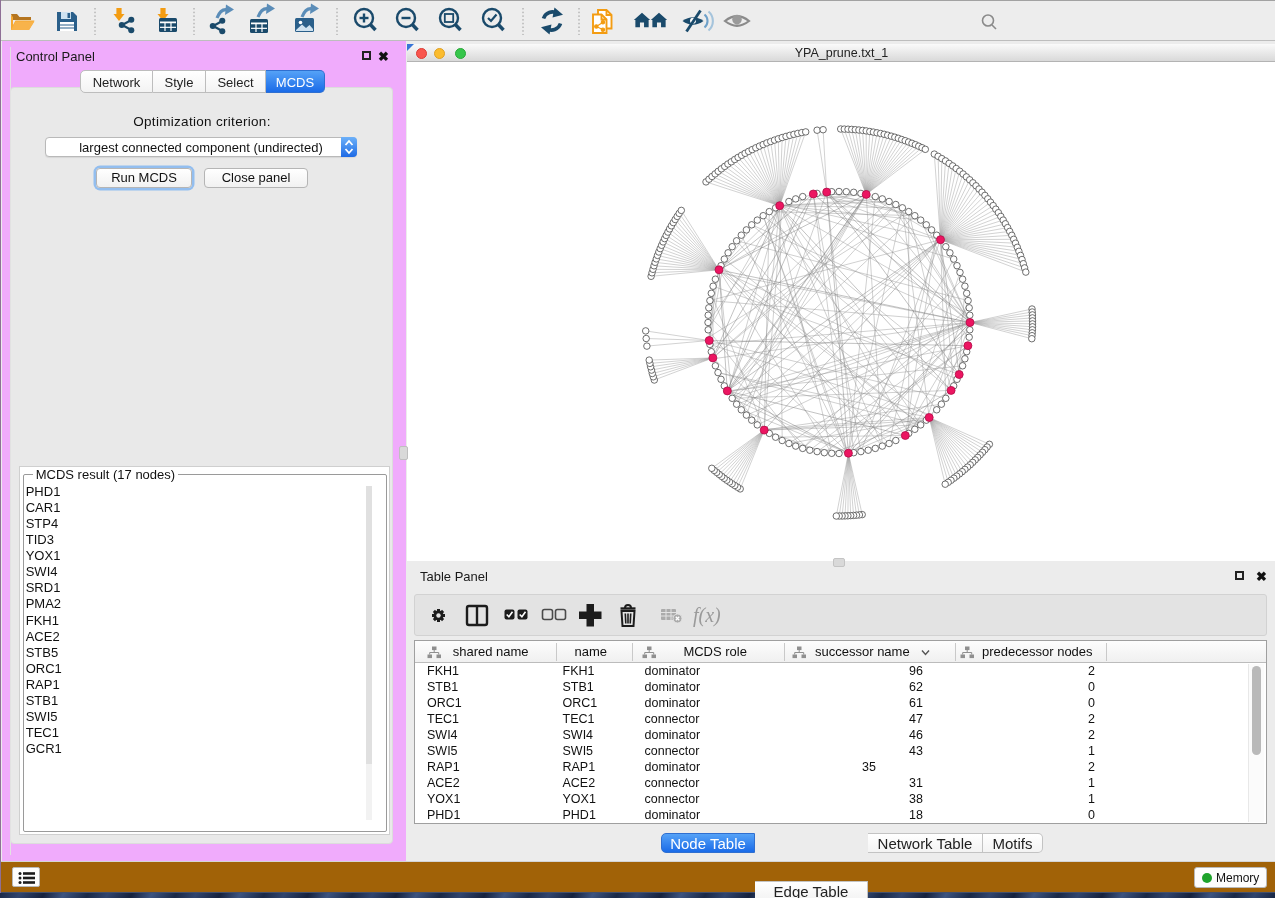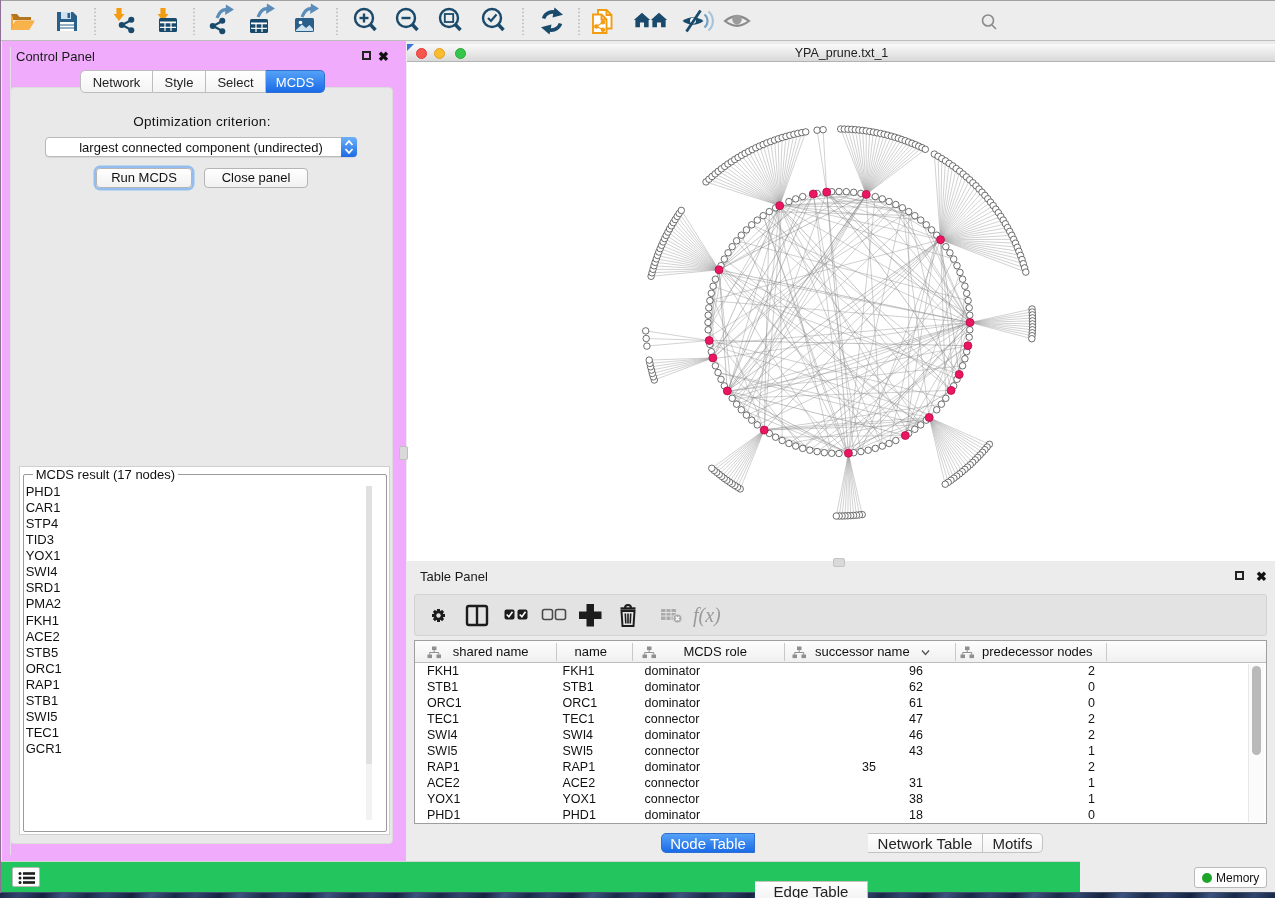--- a/index.html
+++ b/index.html
@@ -40,21 +40,21 @@
 #closebtn{left:202px;top:127px;width:104px;}
 #resultbox{position:absolute;left:16.7px;top:425px;width:371px;height:369px;background:#fff;
   border:1px solid #cfcfcf;box-sizing:border-box;}
 #fieldset{position:absolute;left:3px;top:7px;width:364px;height:358px;
   border:1px solid #9a9a9a;border-radius:2px;box-sizing:border-box;}
 #legend{position:absolute;left:9px;top:-8px;background:#fff;padding:0 3px;font-size:13px;color:#111;}
 #mlist{position:absolute;left:6px;top:17px;font-size:13px;color:#111;line-height:16.07px;}
 #listscroll{position:absolute;right:17px;top:19px;width:6px;height:334px;background:#f2f2f2;}
 #listthumb{position:absolute;left:0;top:0;width:6px;height:278px;background:#e0e0e0;}
 
-#statusbar{position:absolute;left:0;top:861px;width:1079px;height:31px;background:#22c55e;
+#statusbar{position:absolute;left:0;top:861px;width:1275px;height:31px;background:#a16207;
   border-top:1px solid #d4d4d4;box-sizing:border-box;}
 #statusbar .lbtn{position:absolute;left:11px;top:5px;width:28px;height:20px;background:#fdfdfd;
   border:1px solid #b9b9b9;border-radius:2px;box-sizing:border-box;}
 #membtn{position:absolute;left:1193px;top:5px;width:73px;height:21px;background:#fdfdfd;
   border:1px solid #b9b9b9;border-radius:3px;box-sizing:border-box;font-size:12px;color:#111;}
 #memdot{position:absolute;left:7px;top:4.5px;width:10px;height:10px;border-radius:50%;
   background:#1ea32b;}
 #membtn .mlabel{position:absolute;left:21px;top:3px;white-space:nowrap;}
 #bottomedge{position:absolute;left:0;top:892px;width:1275px;height:1px;background:#44506b;}
 

